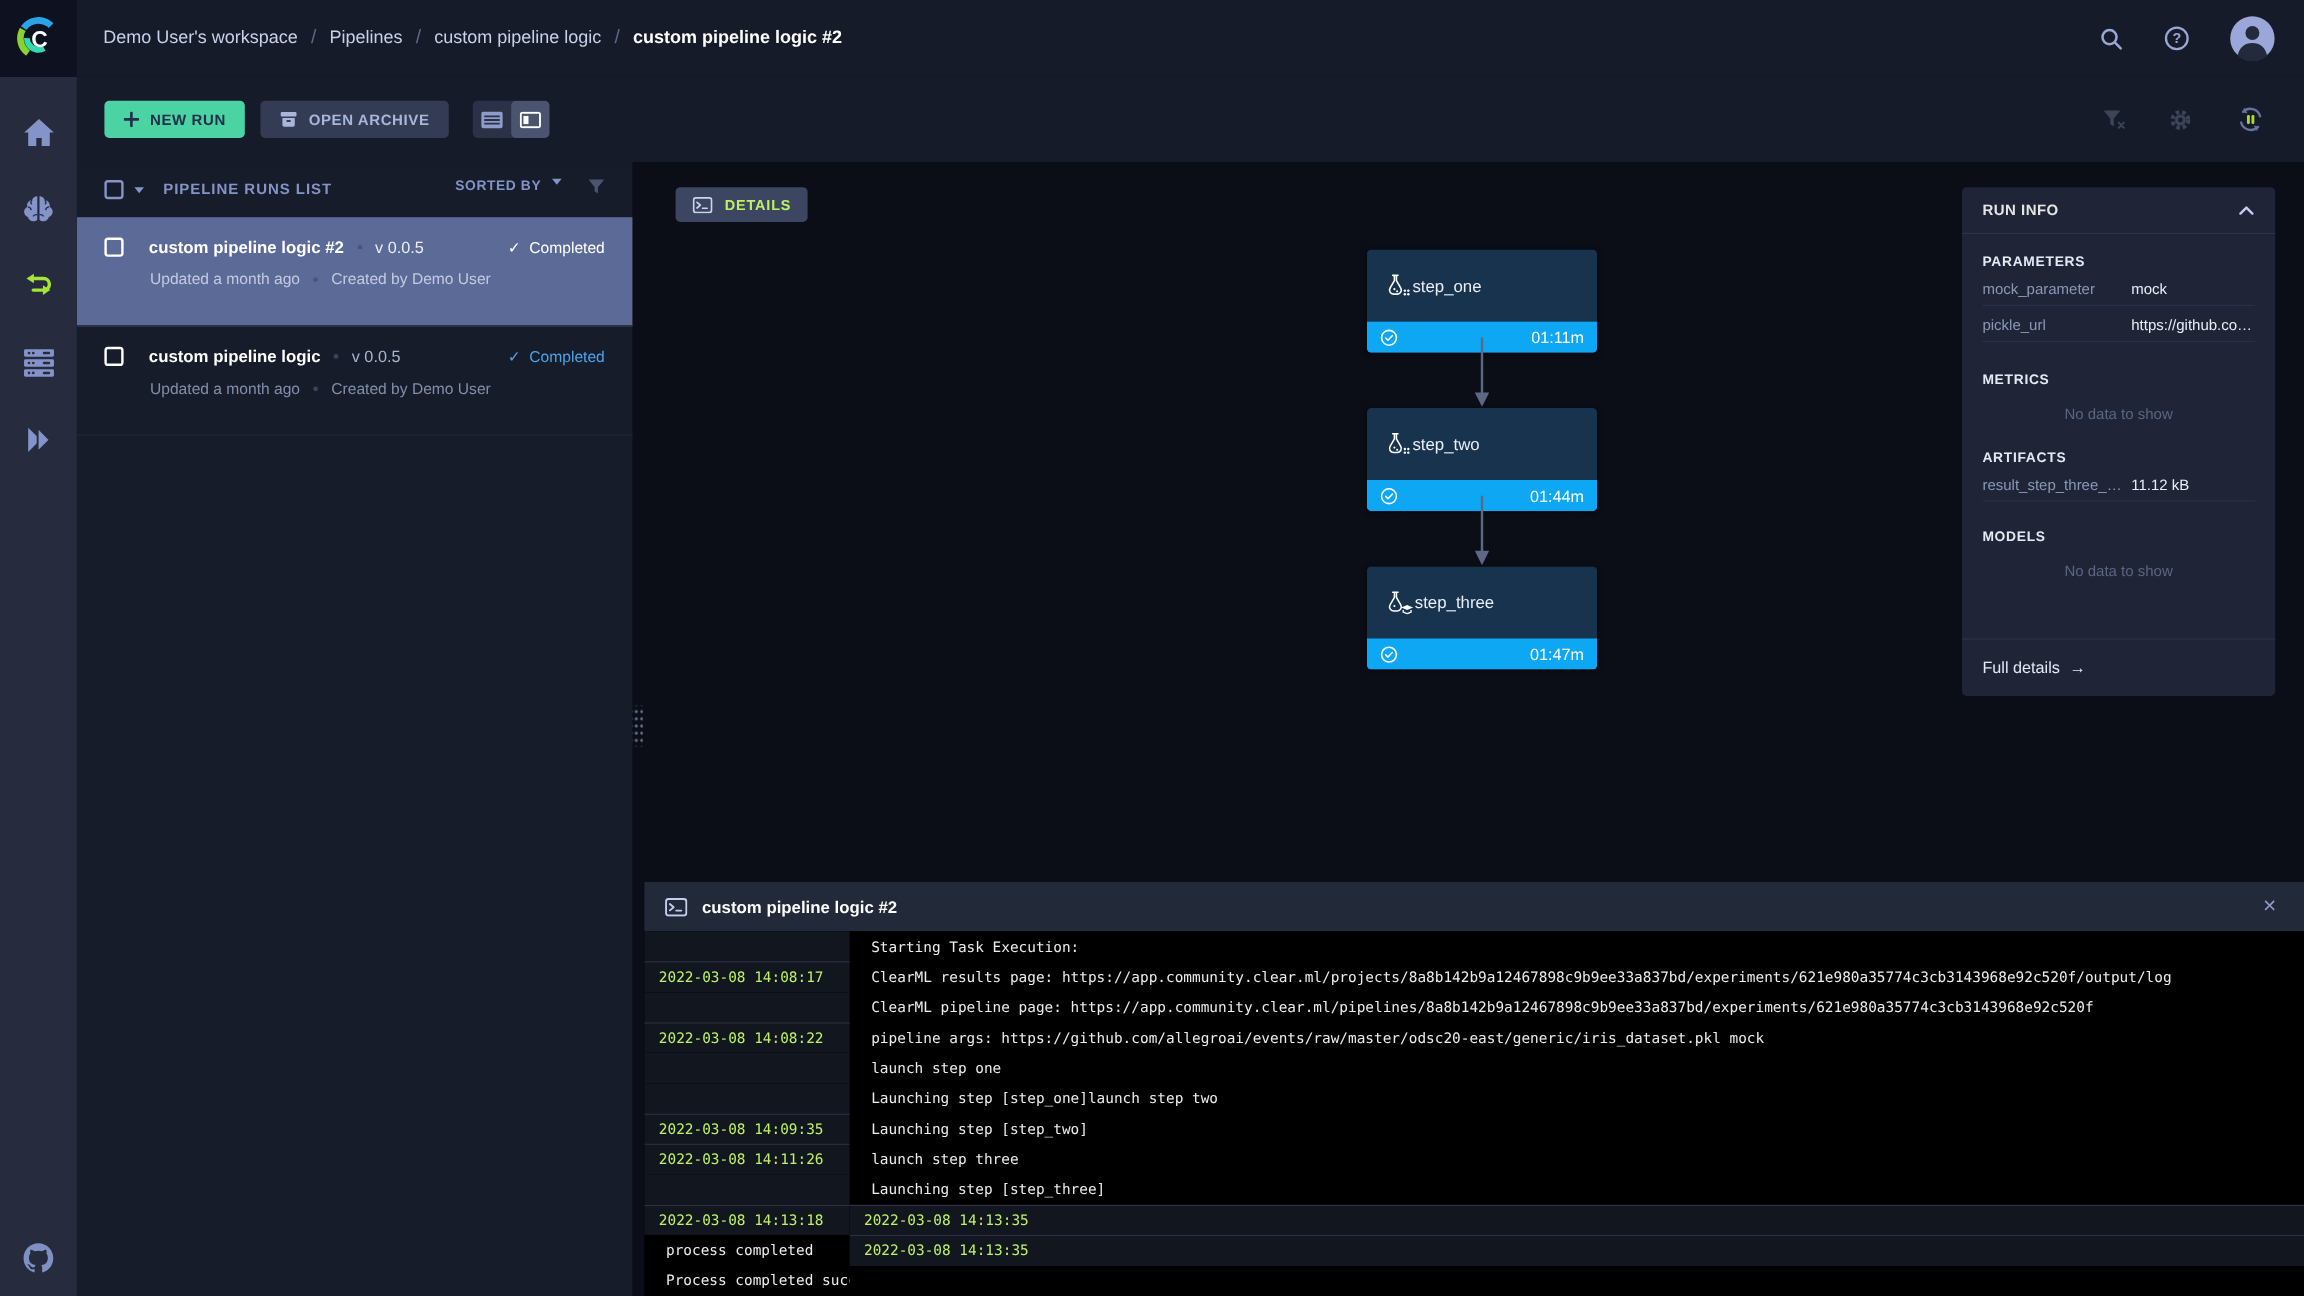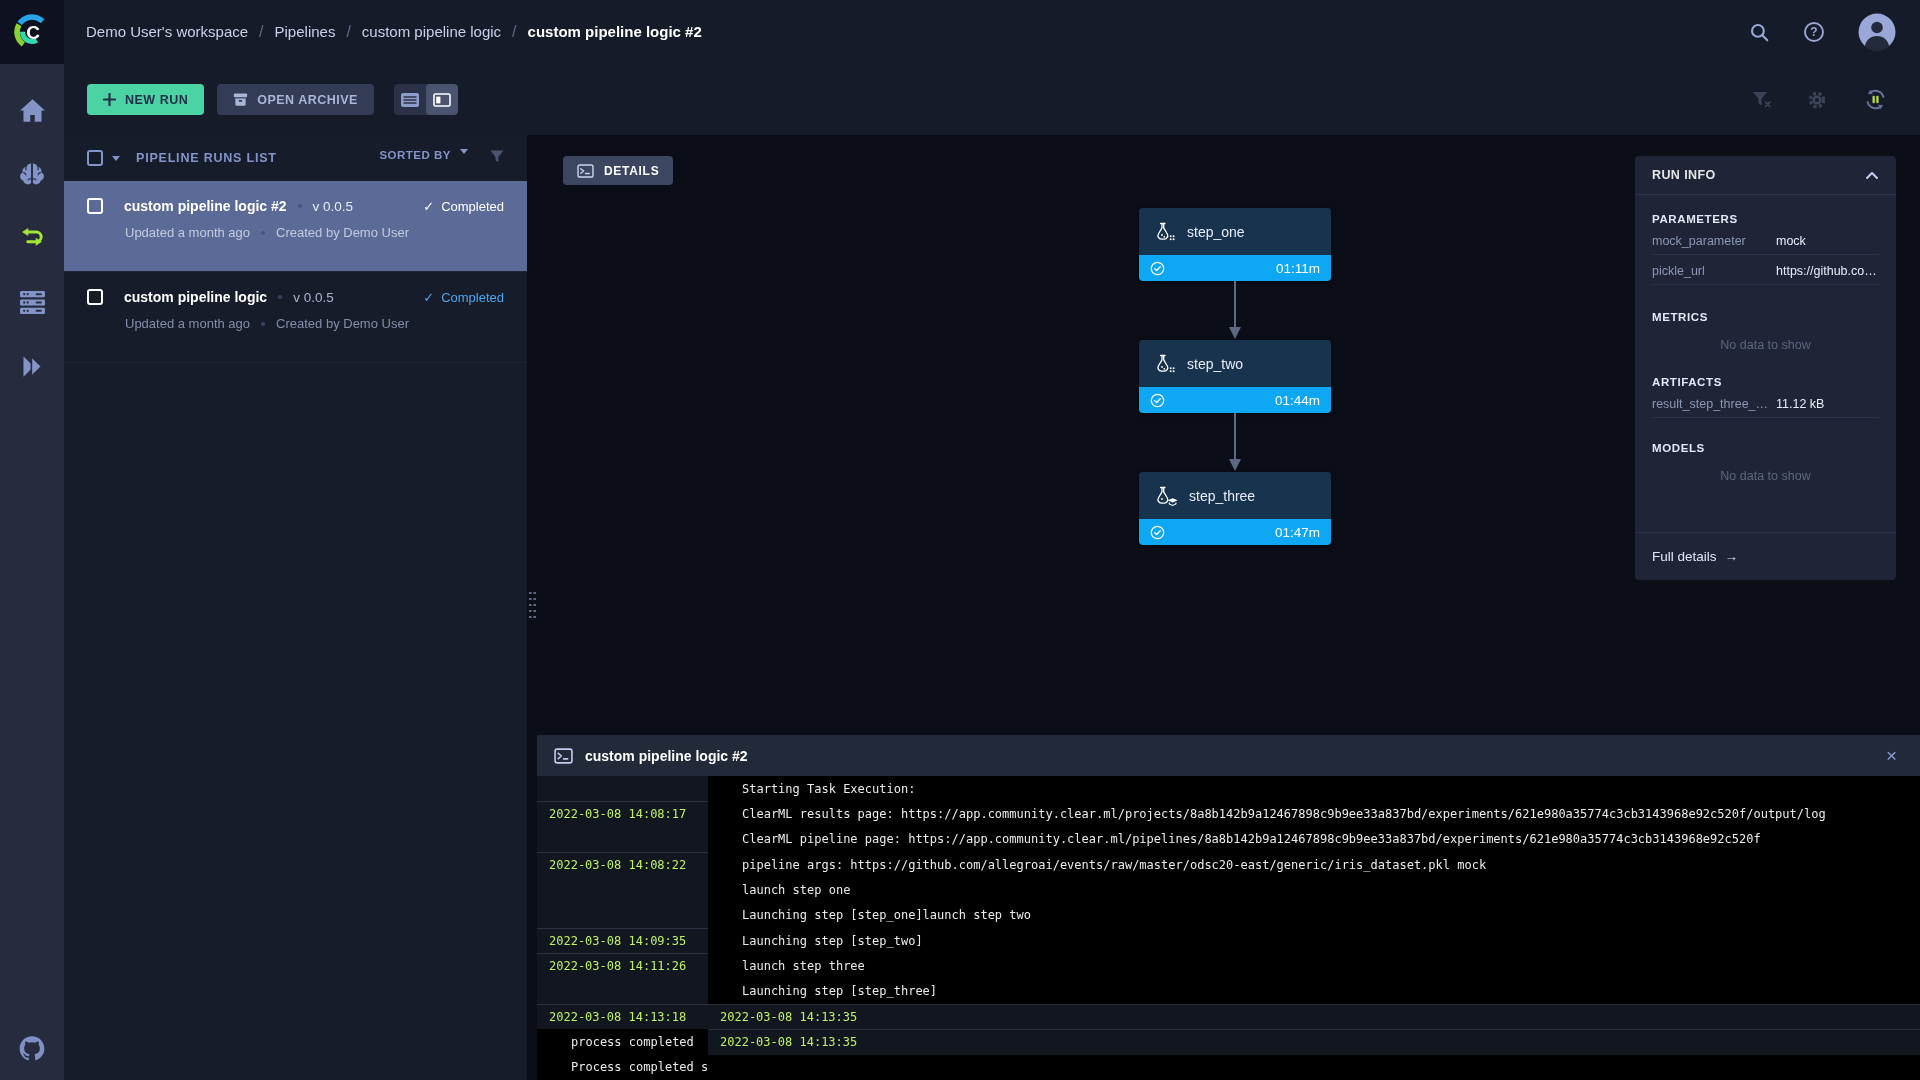--- a/index.html
+++ b/index.html
@@ -50,23 +50,23 @@
   .ri-version{font-size:13.5px;color:#e9edf8}
   .run-item:not(.selected) .ri-version{color:#a9b4d0}
   .ri-status{margin-left:auto;font-size:13px;color:#fff;display:flex;align-items:center;gap:7px;white-space:nowrap}
   .run-item:not(.selected) .ri-status{color:#4ba4ee}
   .ri-sub{margin-left:38px;margin-top:11px;display:flex;align-items:center;font-size:13px;color:#c3cbe0}
   .run-item:not(.selected) .ri-sub{color:#828ea9}
   .ri-sub .ri-dot{background:#39435f}
   .run-item.selected .ri-sub .ri-dot{background:#49557a}
   
   .graph{position:absolute;top:135px;left:536px;right:0;bottom:0;background:#0b0e17}
-  .details-btn{position:absolute;left:27px;top:21px;height:29px;background:#3d4660;border-radius:4px;display:flex;align-items:center;gap:10px;padding:0 14px;color:#ffffff;font-size:12px;font-weight:bold;letter-spacing:.7px;cursor:pointer}
+  .details-btn{position:absolute;left:27px;top:21px;height:29px;background:#3d4660;border-radius:4px;display:flex;align-items:center;gap:10px;padding:0 14px;color:#bef264;font-size:12px;font-weight:bold;letter-spacing:.7px;cursor:pointer}
   .node{position:absolute;left:603px;width:192px;border-radius:4px;overflow:hidden;cursor:pointer;box-shadow:0 1px 4px rgba(0,0,0,.5)}
-  .node-head{height:47px;background:#17334e;display:flex;align-items:center;padding:0 13px;gap:10px;box-sizing:border-box}
+  .node-head{height:60px;background:#17334e;display:flex;align-items:center;padding:0 13px;box-sizing:border-box}
   .node-name{font-size:14px;color:#e9eef8}
   .node-foot{height:26px;background:#0da7f4;display:flex;align-items:center;padding:0 11px;box-sizing:border-box}
   .node-time{margin-left:auto;font-size:13.5px;color:#fff}
   .edge{position:absolute;left:692px;width:14px;height:59px}
   
   .runinfo{position:absolute;left:1099px;top:21px;width:261px;height:424px;background:#1f2537;border-radius:4px;display:flex;flex-direction:column;box-sizing:border-box}
   .rip-head{height:38px;display:flex;align-items:center;padding:0 17px;border-bottom:1px solid #2c3449;flex:0 0 auto}
   .rip-title{font-size:12.5px;font-weight:bold;letter-spacing:.4px;color:#e5e5e5}
   .rip-collapse{margin-left:auto;cursor:pointer;display:flex}
   .rip-body{flex:1;padding:2px 17px 0;overflow:hidden}
@@ -78,21 +78,21 @@
   .rip-foot{height:47px;border-top:1px solid #2c3449;display:flex;align-items:center;padding:0 17px;font-size:13.5px;color:#e3e9f5;flex:0 0 auto;cursor:pointer}
   .rip-foot .arr{margin-left:8px}
   
   .console{position:absolute;left:1px;right:0;bottom:0;height:345px}
   .console-head{height:41px;background:#222938;display:flex;align-items:center;padding:0 17px}
   .console-title{margin-left:12px;font-weight:bold;font-size:14px;color:#fff}
   .console-close{margin-left:auto;color:#8d9bd3;font-size:19px;line-height:1;cursor:pointer;padding:2px 6px}
   .log{height:304px;display:grid;grid-template-columns:171px 1fr;grid-auto-rows:25.33px;background:#000;font-family:"DejaVu Sans Mono",monospace;font-size:12px}
   .ts{background:#12161f;color:#bef264;padding-left:12px;display:flex;align-items:center;white-space:nowrap}
   .ts.sep{border-top:1px solid #2b3140;box-sizing:border-box}
-  .msg{color:#ececec;padding-left:34px;display:flex;align-items:center;white-space:nowrap;overflow:hidden}
+  .msg{color:#ececec;padding-left:18px;display:flex;align-items:center;white-space:nowrap;overflow:hidden}
   
   .drag-handle{position:absolute;left:527px;top:588px;width:9px;height:34px;cursor:col-resize;
     background-image:radial-gradient(circle,#5d6886 1.1px,transparent 1.4px);background-size:4.5px 6px;background-position:1px 2px;background-repeat:repeat}
 </style>
 </head>
 <body>
 
 <div class="topbar">
   <div class="logo-tile">
     <svg width="40" height="40" viewBox="0 0 40 40">

